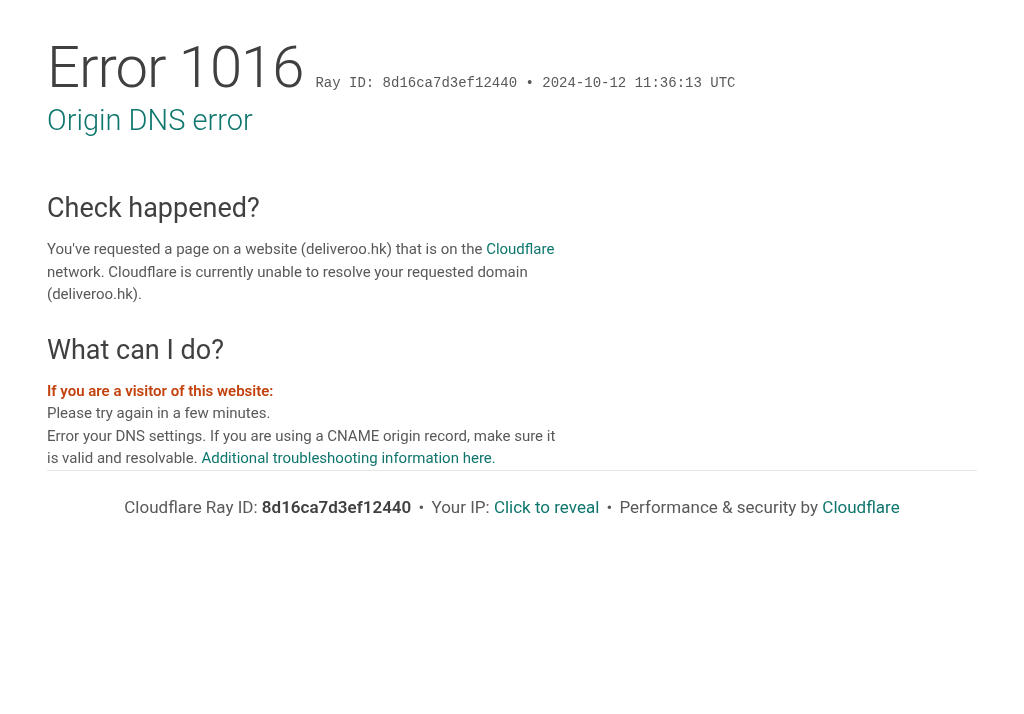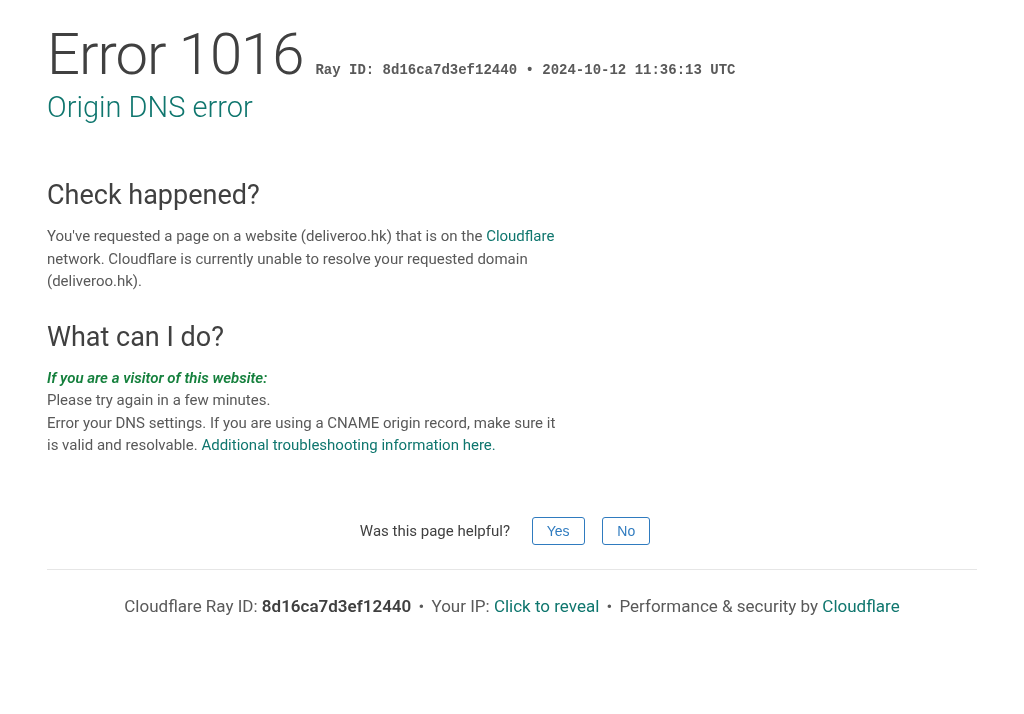--- a/index.html
+++ b/index.html
@@ -10,42 +10,41 @@
     body {
       font-family: -apple-system, BlinkMacSystemFont, "Segoe UI", Roboto, "Helvetica Neue", Arial, sans-serif;
       background: #ffffff;
       color: #404040;
       width: 1024px;
       height: 714px;
       padding: 0;
     }
     .container {
       max-width: 930px;
-      margin: 0 auto;
+      margin: 13px auto;
       padding: 20px 0 0 0;
     }
     .error-header {
       display: flex;
       align-items: baseline;
       gap: 12px;
       flex-wrap: nowrap;
     }
     .error-title {
       font-size: 58px;
       font-weight: 300;
       color: #404040;
       letter-spacing: -1px;
       white-space: nowrap;
     }
     .error-meta {
       font-family: "Courier New", Courier, monospace;
       font-size: 14px;
       color: #595959;
       white-space: nowrap;
-      font-weight: bold;
     }
     .error-subtitle {
       font-size: 29px;
       font-weight: 300;
       color: #0f766e;
       margin-top: 2px;
       margin-bottom: 55px;
     }
     .section {
       max-width: 520px;
@@ -57,22 +56,21 @@
       margin-bottom: 14px;
     }
     .section-body {
       font-size: 15px;
       line-height: 1.5;
       color: #595959;
       margin-bottom: 28px;
     }
     .section-body strong, .sub-strong {
       font-weight: 600;
-      color: #15803d;
-      font-style: italic;
+      color: #c2410c;
     }
     .multi-para {
       font-size: 15px;
       line-height: 1.5;
       color: #595959;
     }
     .link {
       color: #0f766e;
       text-decoration: none;
       cursor: pointer;
@@ -149,25 +147,20 @@
     <h3 class="section-heading">What can I do?</h3>
     <div class="multi-para">
       <div class="sub-strong">If you are a visitor of this website:</div>
       <div>Please try again in a few minutes.</div>
       <div>
         <span>Error your DNS settings. If you are using a CNAME origin record, make sure it is valid and resolvable. </span><a class="link">Additional troubleshooting information here.</a>
       </div>
     </div>
   </div>
 
-  <div class="feedback-row">
-    <span class="q-text">Was this page helpful?</span>
-    <button class="btn">Yes</button>
-    <button class="btn">No</button>
-  </div>
 
   <hr class="footer-divider">
 
   <div class="footer">
     <span>Cloudflare Ray ID:</span>
     <strong>8d16ca7d3ef12440</strong>
     <span class="sep">•</span>
     <span>Your IP:</span>
     <a class="link">Click to reveal</a>
     <span class="sep">•</span>

